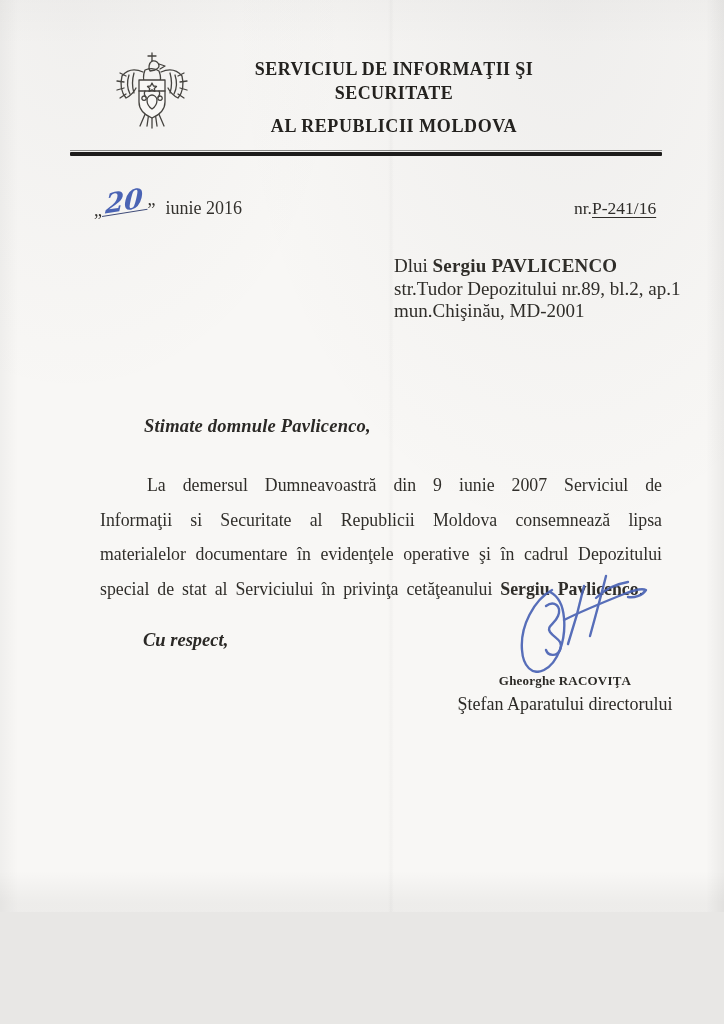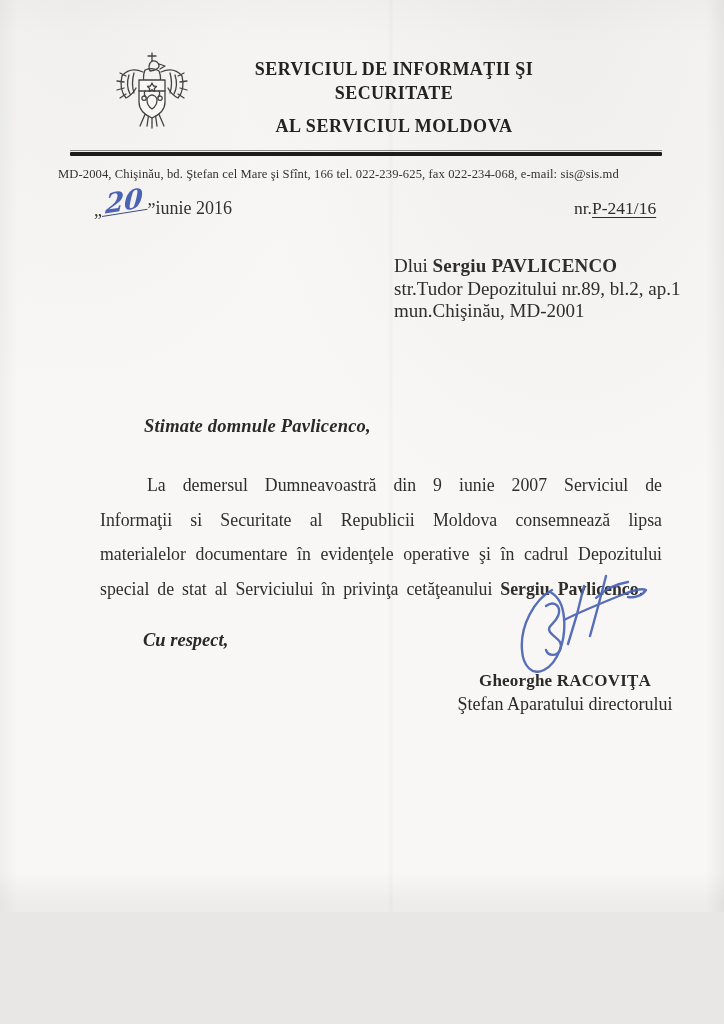--- a/index.html
+++ b/index.html
@@ -51,21 +51,21 @@
     display:inline-block;
     font-family:"DejaVu Serif", serif;
     font-style:italic; font-weight:bold;
     font-size:27px; color:#4a63b4;
     transform:rotate(-9deg) skewX(-12deg);
     transform-origin:bottom left;
     padding:0 5px 0 3px;
     border-bottom:1.6px solid #3e4a77;
     line-height:22px;
   }
-  .dateline .rest{}
+  .dateline .rest{margin-left:10px;}
   .refnum{left:574px; top:198px; font-size:17.5px; color:#2f2d2a; white-space:nowrap;}
   .refnum .num{text-decoration:underline; text-underline-offset:3px;text-align:center;}
 
   
   .recipient{left:394px; top:255px; font-size:19px; line-height:22.5px; color:#2f2d29;}
   .recipient b{letter-spacing:0.2px;}
 
   
   .salutation{
     left:144px; top:416px;
@@ -80,21 +80,21 @@
     word-spacing:3.5px;
   }
   .closing{
     left:143px; top:630px;
     font-size:18.5px; font-weight:bold; font-style:italic; color:#2b2926;text-align:right;
   }
 
   
   .sig{left:500px; top:568px; width:160px; height:118px;}
   .signblock{left:440px; top:669px; width:250px; text-align:center; color:#2c2a26;}
-  .sign-name{font-size:17px; font-weight:bold; letter-spacing:0.2px; line-height:24px;}
+  .sign-name{font-size:13px; font-weight:bold; letter-spacing:0.2px; line-height:24px;}
   .sign-title{font-size:18px; line-height:23px;}
 </style>
 </head>
 <body>
 
 <div class="page">
 
   <div class="abs coat">
     <svg width="82" height="90" viewBox="0 0 82 90" fill="none" stroke="#45433f" stroke-width="1.3" stroke-linecap="round" stroke-linejoin="round">
 
@@ -121,29 +121,28 @@
       <path d="M44 33 l1.5 3 3 0.4 -2.2 2 0.6 3 -2.9 -1.5 -2.9 1.5 0.6 -3 -2.2 -2 3 -0.4 z"></path>
       <path d="M36 46 a2.2 2.2 0 1 0 0.1 0 z M52 46 a2.2 2.2 0 1 0 0.1 0 z"></path>
 
       <path d="M39 50 c0 -3 3 -5 5 -5 c2 0 5 2 5 5 c0 4 -2 7 -5 9 c-3 -2 -5 -5 -5 -9 z"></path>
       <path d="M38 47 c-2 -2 -2 -4 -1 -6 M50 47 c2 -2 2 -4 1 -6"></path>
     </svg>
   </div>
 
   <div class="abs org">
     <div class="org-line1">SERVICIUL DE INFORMAŢII ŞI SECURITATE</div>
-    <div class="org-line2">AL SERVICIUL MOLDOVA</div>
+    <div class="org-line2">AL REPUBLICII MOLDOVA</div>
   </div>
 
   <div class="abs rule">
     <div class="thin"></div>
     <div class="thick"></div>
   </div>
 
-  <div class="abs contact">MD-2004, Chişinău, bd. Ştefan cel Mare şi Sfînt, 166 tel. 022-239-625, fax 022-234-068, e-mail: sis@sis.md</div>
 
   <div class="abs dateline">
     <span class="oq">„</span><span class="hand-day">20</span><span class="oq">”</span><span class="rest">iunie 2016</span>
   </div>
 
   <div class="abs refnum">
     <span>nr.</span><span class="num">P-241/16</span>
   </div>
 
   <div class="abs recipient">

